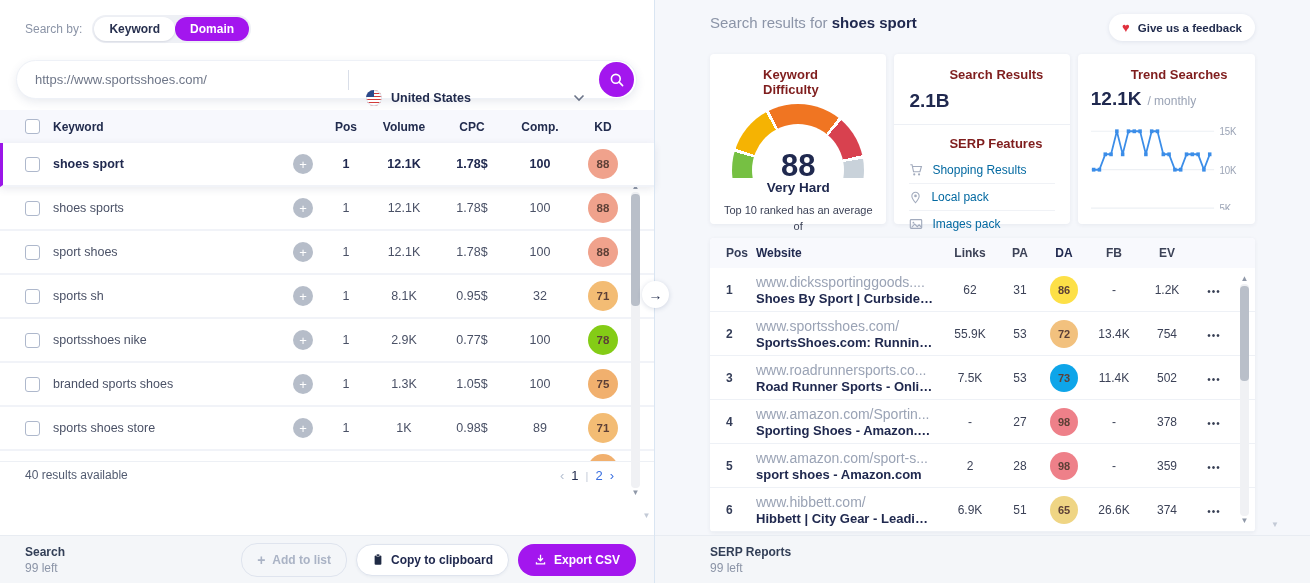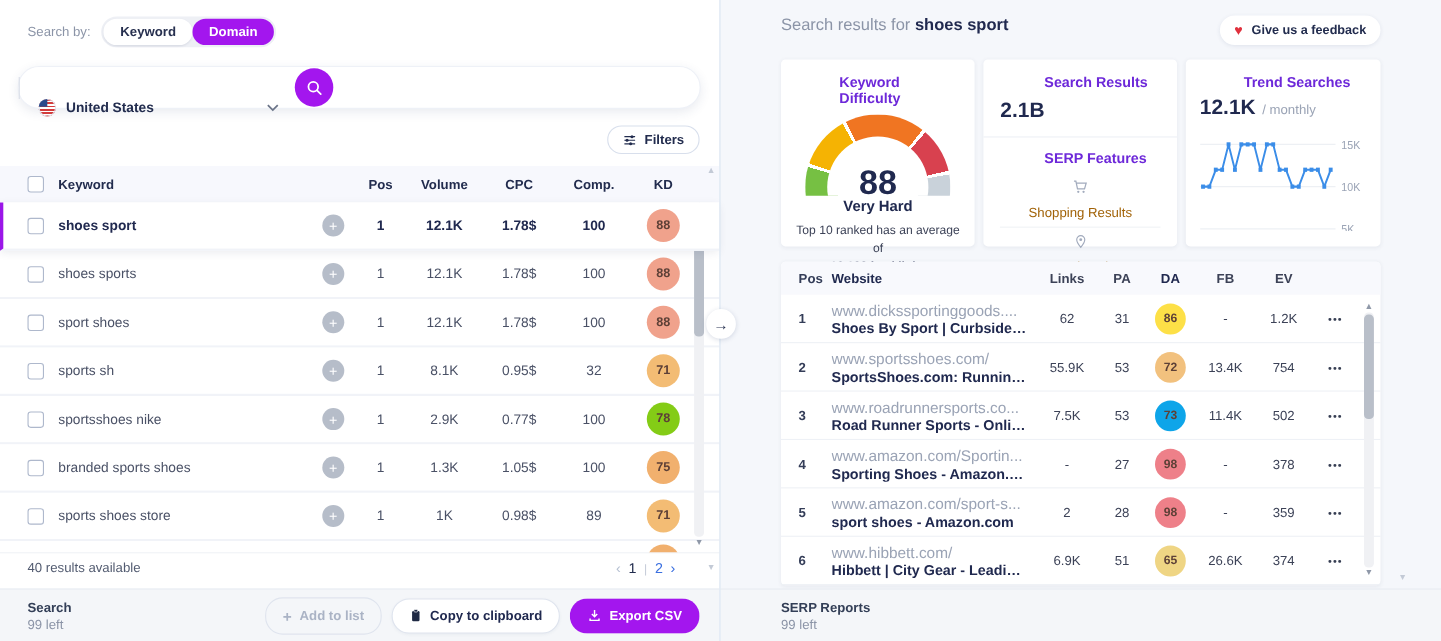--- a/index.html
+++ b/index.html
@@ -92,41 +92,41 @@
   .right-panel { position:absolute; left:655px; top:0; width:655px; height:583px; background:#f5f7fb; }
   .rp-header { display:flex; align-items:flex-start; justify-content:space-between; margin:14px 55px 0 55px; }
   .rp-title { font-size:15px; color:#8b94a7; }
   .rp-title b { color:#20294f; }
   .feedback-btn { display:inline-flex; align-items:center; gap:8px; background:#fff; border:none; border-radius:14px;
     padding:6px 13px; font-size:11.5px; font-weight:bold; color:#222c4e; box-shadow:0 1px 4px rgba(40,60,110,.10); cursor:pointer; }
   .heart-icon::before { content:"\2665"; color:#e0313d; font-size:13px; }
 
   .cards-row { display:flex; gap:8px; margin:13px 55px 0 55px; }
   .card { background:#fff; border-radius:4px; box-shadow:0 1px 4px rgba(40,50,90,.07); height:170px; padding:13px 13px; }
-  .card h3 { font-size:13px; color:#6d28d9;padding-left:40px; }
+  .card h3 { font-size:13px; color:#7f1d1d;padding-left:40px; }
   .card-kd { flex:178 0 0; text-align:center; }
   .card-kd h3 { text-align:left; }
   .gauge { position:relative; width:132px; height:74px; margin:7px auto 0; overflow:hidden; }
   .gauge-arc { position:absolute; top:0; left:0; width:132px; height:132px; border-radius:50%;
     background:conic-gradient(from 258deg,
       #76c043 0deg 28deg, transparent 28deg 31deg,
       #f5b303 31deg 73deg, transparent 73deg 76deg,
       #f07522 76deg 140deg, transparent 140deg 143deg,
       #d8414f 143deg 179deg, transparent 179deg 182deg,
       #c9d2da 182deg 204deg, transparent 204deg 360deg); }
   .gauge-hole { position:absolute; top:20px; left:20px; width:92px; height:92px; border-radius:50%; background:#fff; }
   .gauge-score { position:absolute; left:0; bottom:-6px; width:100%; text-align:center; font-size:31px; font-weight:bold; color:#20294f; }
   .gauge-level { font-size:13.5px; font-weight:bold; color:#20294f; margin-top:2px; }
   .gauge-note { font-size:11px; color:#3c4257; margin-top:8px; line-height:1.45; }
   .gauge-note b { color:#20294f; }
 
   .card-sr { flex:172 0 0; padding:13px 15px; }
   .sr-value { font-size:19px; font-weight:bold; color:#20294f; margin-top:8px; }
   .sr-div { height:1px; background:#edf0f5; margin:12px -15px 11px; }
-  .feature-item { display:flex; align-items:center; gap:9px; font-size:12px; color:#a16207; padding:6px 0; border-bottom:1px solid #f0f2f6;flex-direction:column; }
+  .feature-item { display:flex; align-items:center; gap:9px; font-size:12px; color:#0369a1; padding:6px 0; border-bottom:1px solid #f0f2f6; }
   .feature-item:last-child { border-bottom:none; }
 
   .card-trend { flex:179 0 0; }
   .trend-value-row { display:flex; align-items:baseline; gap:6px; margin-top:6px; }
   .trend-value { font-size:19px; font-weight:bold; color:#20294f; }
   .trend-suffix { font-size:12px; color:#9aa3b5; }
   .trend-chart { width:100%; height:96px; margin-top:4px; }
 
   .serp-table { margin:14px 55px 0 55px; background:#fff; border-radius:4px; box-shadow:0 1px 4px rgba(40,50,90,.07); position:relative; }
   .st-head { display:flex; align-items:center; height:30px; background:#f8f9fd; font-size:12px; font-weight:bold; color:#20294f; padding:0 20px 0 16px; border-radius:4px 4px 0 0; }
@@ -157,51 +157,37 @@
 
     <div class="searchby-row">
       <span class="searchby-label">Search by:</span>
       <div class="toggle-group">
         <button class="toggle-pill off">Keyword</button>
         <button class="toggle-pill on">Domain</button>
       </div>
     </div>
 
     <div class="search-bar">
+      <input class="url-input" type="text" value="https://www.sportsshoes.com/" style="">
       <span class="bar-sep"></span>
       <div class="country-select">
         <span class="flag"></span>
         <span class="country-name">United States</span>
         <svg viewBox="0 0 12 8" width="12" height="8">
             <path d="M1.5 1.5L6 6l4.5-4.5" fill="none" stroke="#6b7488" stroke-width="1.6"></path>
           </svg>
       </div>
       <button class="search-btn">
         <svg viewBox="0 0 20 20" width="16" height="16">
             <circle cx="8.5" cy="8.5" r="5.5" fill="none" stroke="#fff" stroke-width="2"></circle>
             <line x1="12.7" y1="12.7" x2="17" y2="17" stroke="#fff" stroke-width="2" stroke-linecap="round"></line>
           </svg>
       </button>
     </div>
 
-    <div class="filters-row">
-      <button class="filters-btn">
-        <svg viewBox="0 0 16 16" width="13" height="13">
-            <g stroke="#222c4e" stroke-width="1.3">
-              <line x1="2" y1="4" x2="14" y2="4"></line>
-              <line x1="2" y1="8" x2="14" y2="8"></line>
-              <line x1="2" y1="12" x2="14" y2="12"></line>
-            </g>
-            <circle cx="10.5" cy="4" r="1.7" fill="#222c4e"></circle>
-            <circle cx="5" cy="8" r="1.7" fill="#222c4e"></circle>
-            <circle cx="9" cy="12" r="1.7" fill="#222c4e"></circle>
-          </svg>
-        <span>Filters</span>
-      </button>
-    </div>
 
     <div class="kw-table">
       <div class="kw-head">
         <span class="checkbox"></span>
         <span class="c-kw">Keyword</span>
         <span class="c-plus"></span>
         <span class="c-pos">Pos</span>
         <span class="c-vol">Volume</span>
         <span class="c-cpc">CPC</span>
         <span class="c-comp">Comp.</span>

